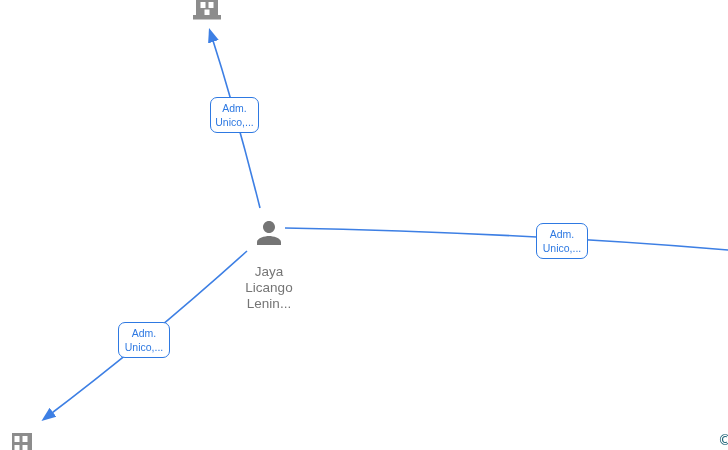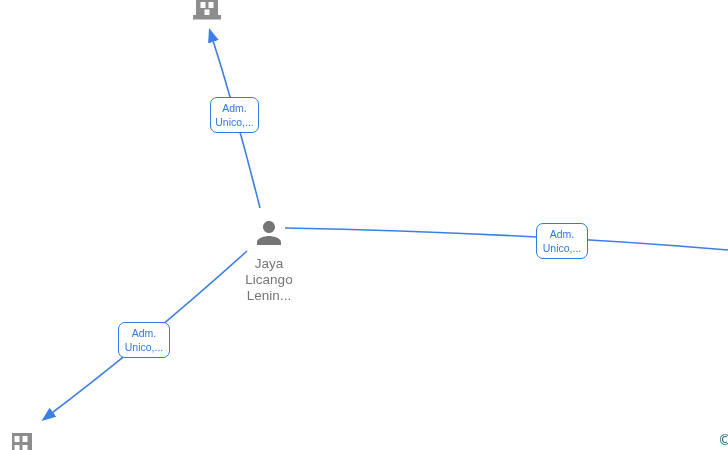--- a/index.html
+++ b/index.html
@@ -36,21 +36,21 @@
     align-items: center;
     justify-content: center;
     white-space: pre-line;
   }
   .edge-label.lbl-top    { left: 198px; top: 97px;  width: 49px; }
   .edge-label.lbl-right  { left: 524px; top: 223px; }
   .edge-label.lbl-bottom { left: 106px; top: 322px; }
   .person-name {
     position: absolute;
     z-index: 2;
-    left: 197px; top: 256px;
+    left: 197px; top: 264px;
     width: 120px;
     color: #757575;
     font-size: 13.5px;
     line-height: 16px;
     text-align: center;
     white-space: pre-line;
   }
   .watermark {
     position: absolute;
     z-index: 3;

